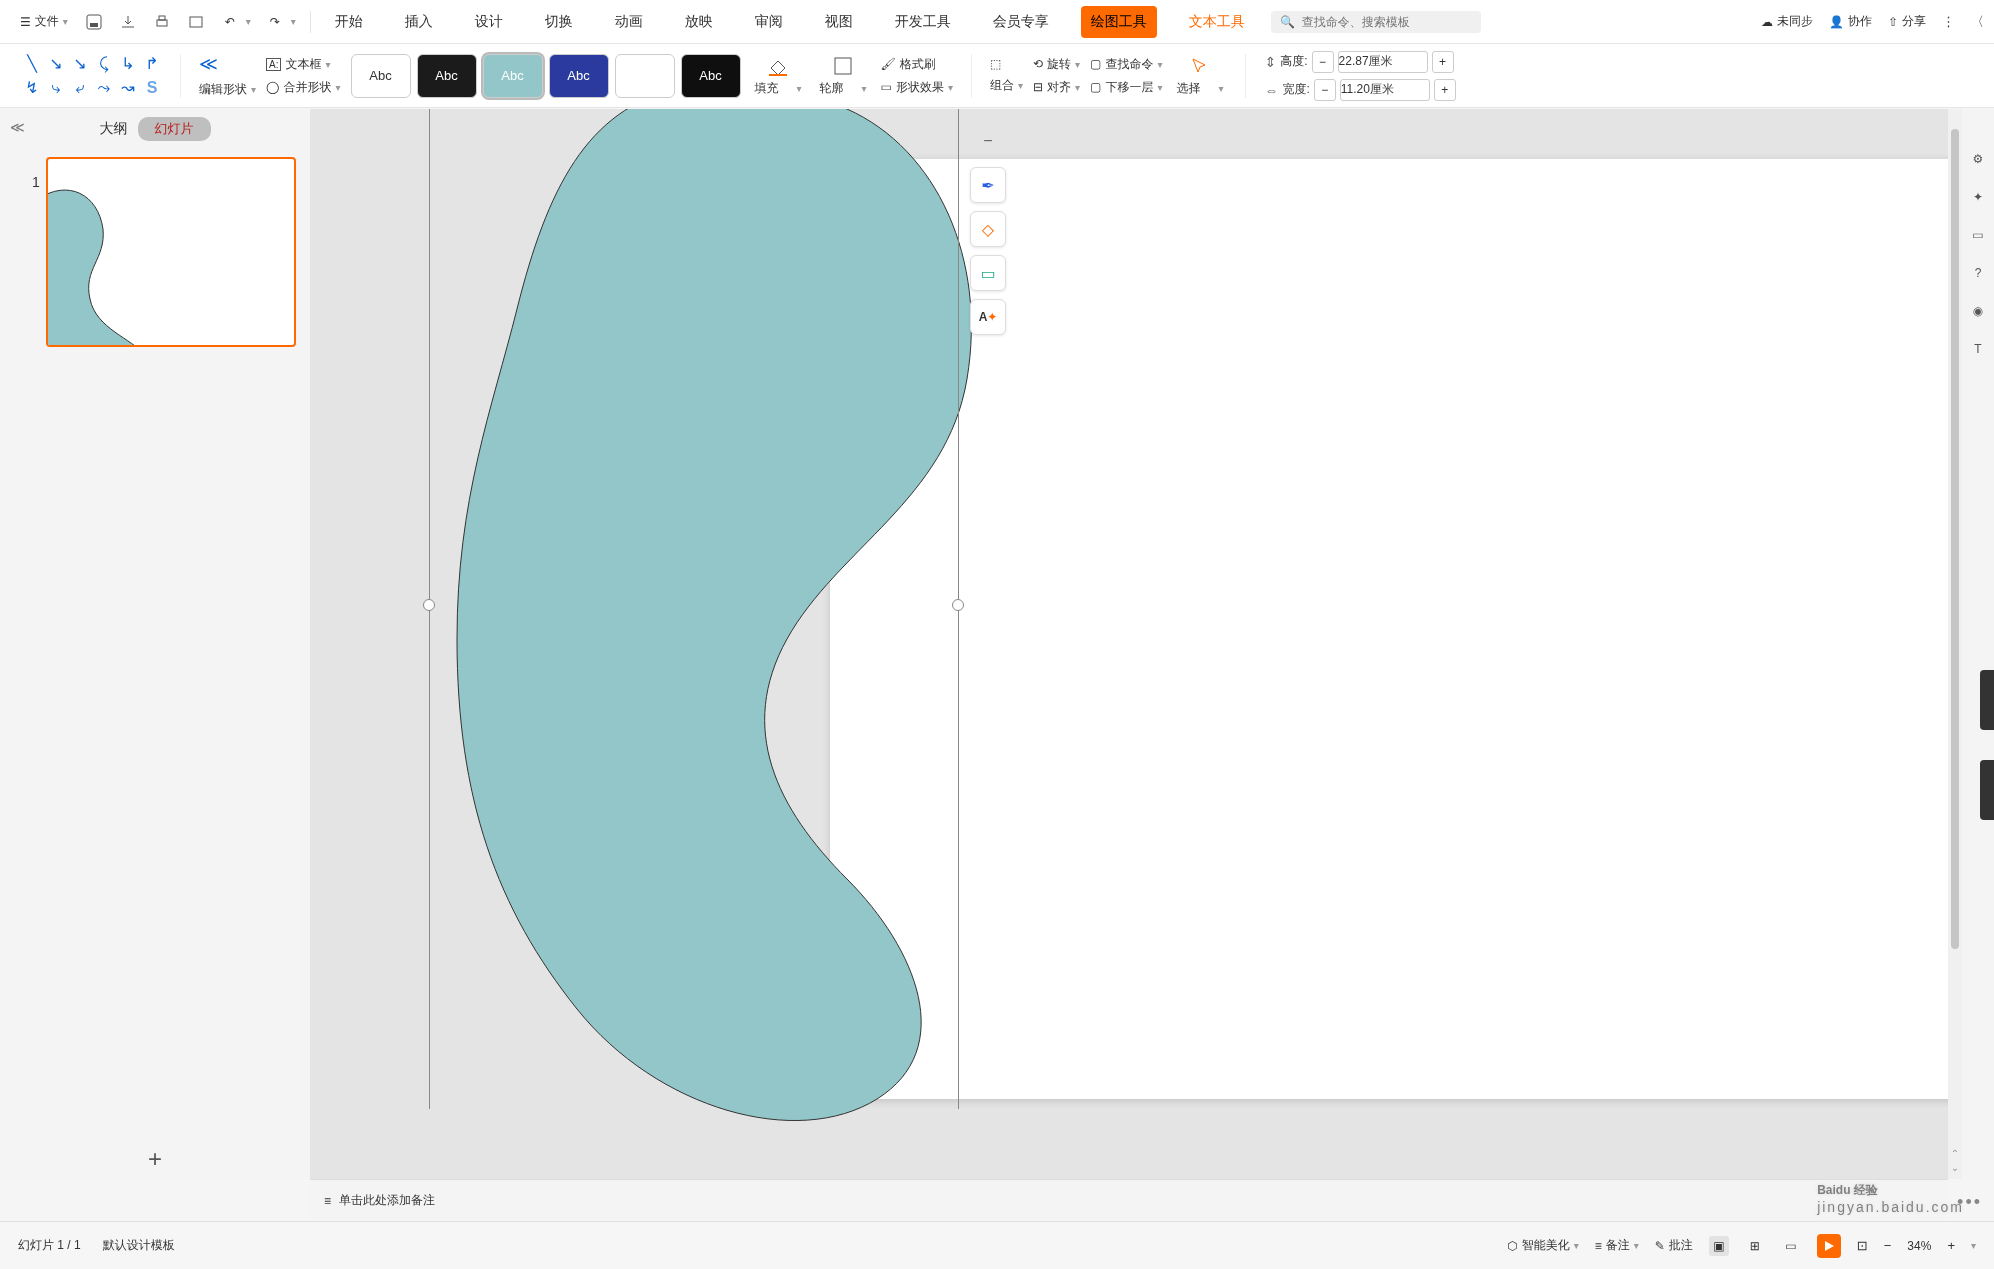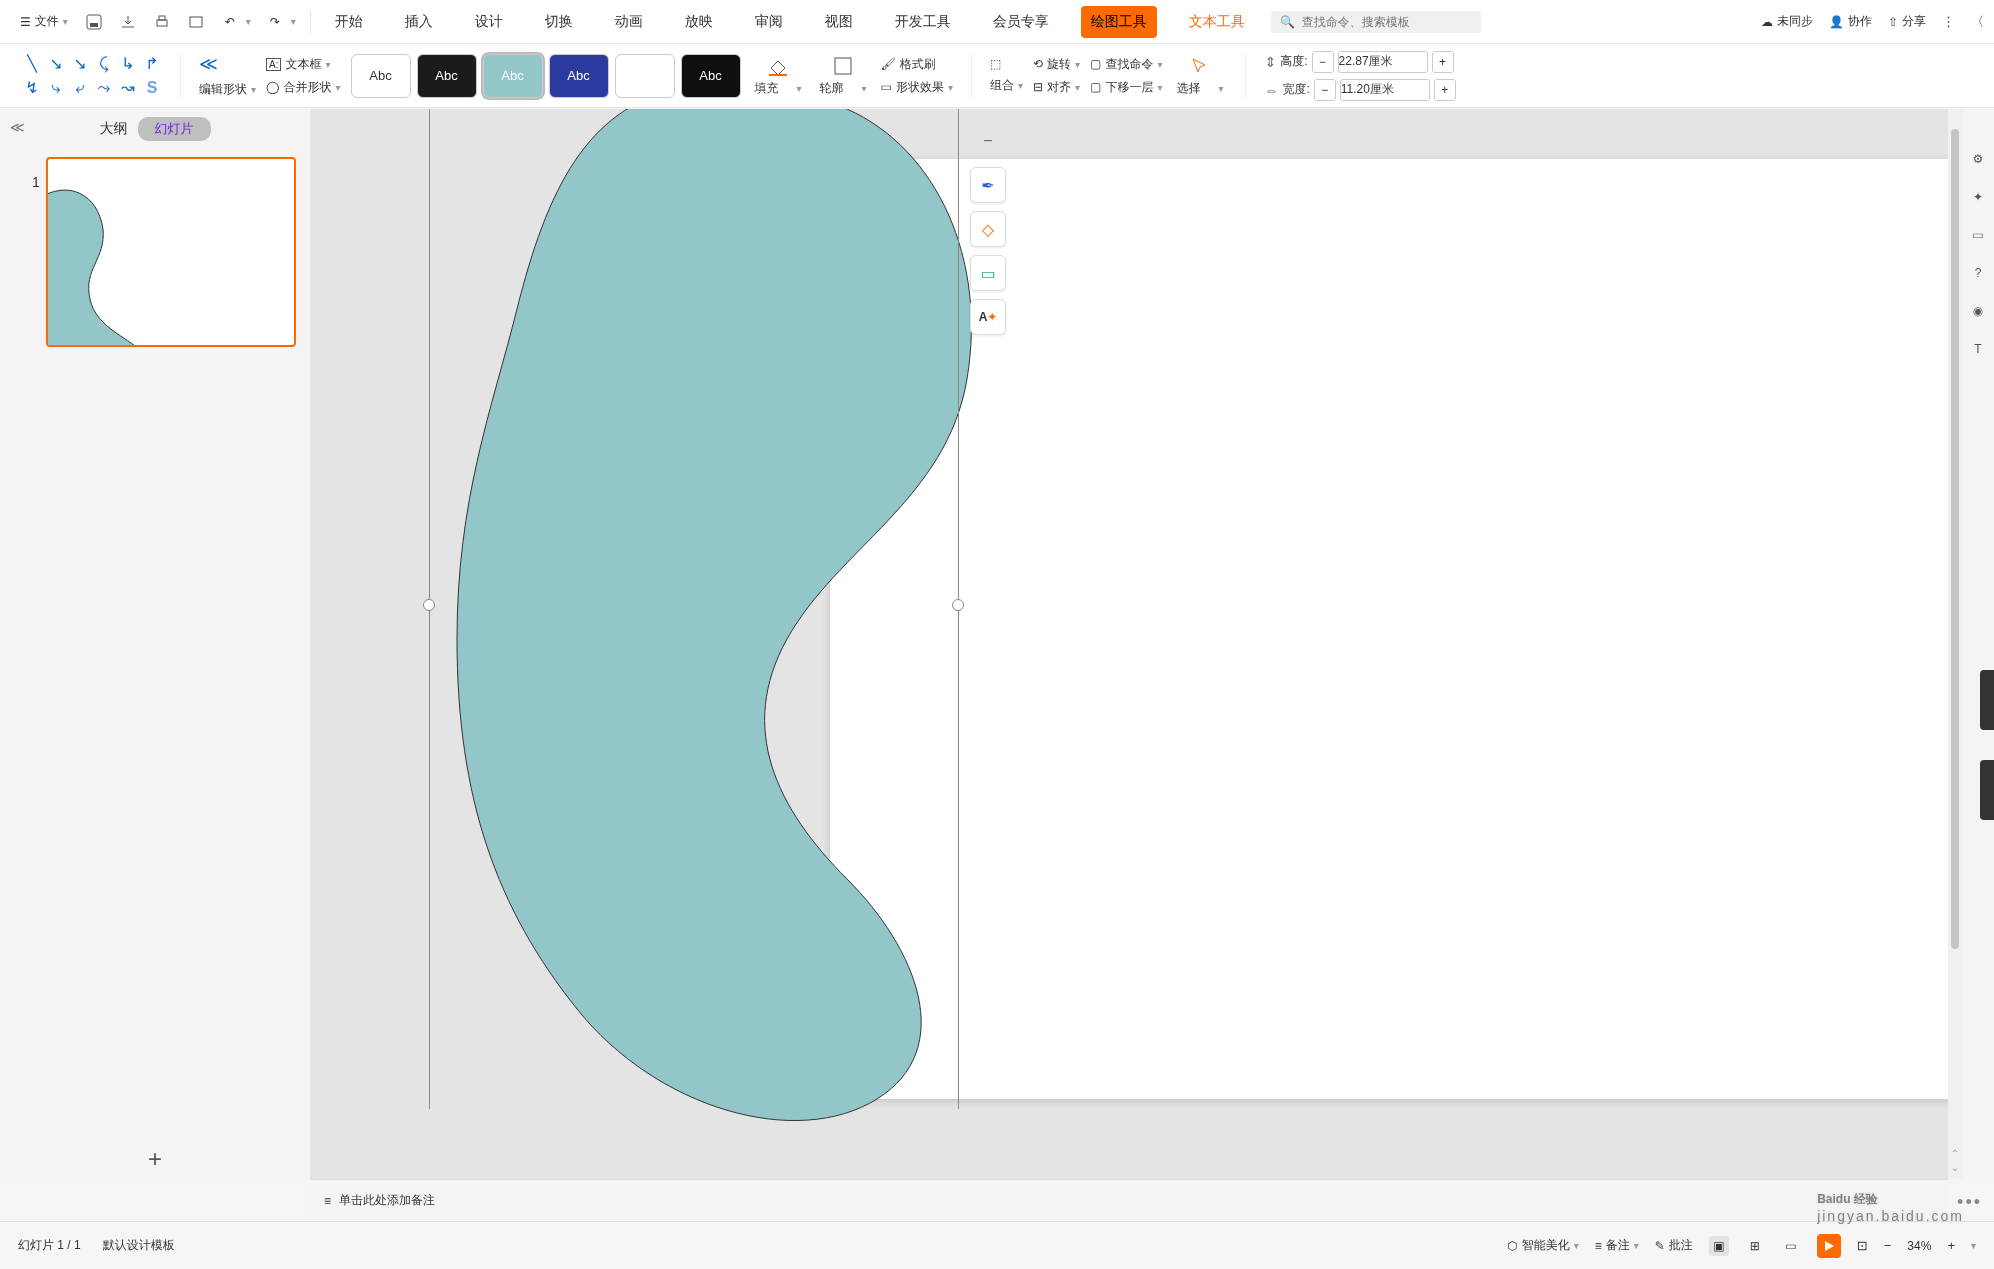--- a/index.html
+++ b/index.html
@@ -34,21 +34,21 @@
 .preset.dark{background:#0f0f0f}
 .ribbon-btn{display:flex;flex-direction:column;align-items:center;gap:2px;font-size:13px;cursor:pointer;padding:0 4px}
 .ribbon-btn .ico{width:28px;height:24px;display:flex;align-items:center;justify-content:center}
 .ribbon-btn .lab{display:flex;align-items:center;gap:18px}
 .dim-row{display:flex;align-items:center;gap:4px}
 .dim-input{width:90px;height:22px;border:1px solid #ccc;border-radius:3px;font-size:12px}
 .spin{width:22px;height:22px;border:1px solid #ccc;display:flex;align-items:center;justify-content:center;border-radius:3px;cursor:pointer}
 .workspace{position:absolute;top:109px;left:0;right:32px;bottom:90px;display:flex}
 .slide-panel{width:310px;background:#f4f4f4;position:relative}
 .panel-head{display:flex;align-items:center;justify-content:center;gap:10px;padding:8px 0}
-.pill{background:#bfbfbf;color:#6d28d9;padding:3px 17px;border-radius:10px;font-size:13px}
+.pill{background:#bfbfbf;color:#b91c1c;padding:3px 17px;border-radius:10px;font-size:13px}
 .panel-head .txt{font-size:14px}
 .thumb{margin:8px 0 0 46px;width:250px;height:190px;border:2px solid #ff6a00;border-radius:4px;background:#fff;position:relative;overflow:hidden}
 .thumb-num{position:absolute;left:32px;top:20px;color:#333;font-size:14px}
 .add-slide{position:absolute;bottom:6px;left:50%;transform:translateX(-50%);font-size:24px;color:#555;cursor:pointer}
 .collapse{position:absolute;left:10px;top:10px;font-size:14px;color:#777}
 .canvas-wrap{flex:1;background:#e4e4e4;position:relative;overflow:hidden}
 .slide-big{position:absolute;left:520px;top:50px;width:1205px;height:940px;background:#fff;box-shadow:0 2px 8px rgba(0,0,0,.15)}
 .blob-big{position:absolute;left:117px;top:-30px;pointer-events:none}
 .sel-line{position:absolute;background:#888}
 .sel-v{width:1px;height:1030px;top:-30px}
@@ -61,21 +61,21 @@
 .scroll-v{position:absolute;right:32px;top:109px;width:14px;bottom:90px;background:#f0f0f0}
 .scroll-v .sthumb{width:8px;background:#c5c5c5;border-radius:4px;margin:2px auto}
 .notes-bar{position:absolute;left:310px;right:46px;bottom:48px;height:42px;background:#f4f4f4;border-top:1px solid #ddd;display:flex;align-items:center;padding:0 14px;color:#888;font-size:14px;gap:8px}
 .statusbar{position:absolute;left:0;right:0;bottom:0;height:48px;background:#f6f6f6;border-top:1px solid #e0e0e0;display:flex;align-items:center;padding:0 18px}
 .statusbar .left{display:flex;gap:22px;font-size:13px}
 .statusbar .right{margin-left:auto;display:flex;align-items:center;gap:16px}
 .status-btn{display:flex;align-items:center;gap:4px;font-size:13px;cursor:pointer}
 .view-ico{width:20px;height:20px;display:flex;align-items:center;justify-content:center;border:1px solid transparent;border-radius:3px}
 .view-ico.active{background:#e3e3e3}
 .play-btn{width:24px;height:24px;background:#ff6a00;border-radius:4px;display:flex;align-items:center;justify-content:center;color:#fff}
-.watermark{position:absolute;right:30px;bottom:45px;pointer-events:none;color:#fff;opacity:.6;font-size:40px;font-weight:700;text-shadow:0 0 4px rgba(0,0,0,.2)}
+.watermark{position:absolute;right:30px;bottom:54px;pointer-events:none;color:#fff;opacity:.6;font-size:40px;font-weight:700;text-shadow:0 0 4px rgba(0,0,0,.2)}
 .watermark .sm{font-size:14px;font-weight:400;letter-spacing:2px}
 .side-tab{position:absolute;right:0;width:14px;height:60px;background:#333;border-radius:4px 0 0 4px}
 .chev{font-size:10px;color:#999}
 .c-dots{position:absolute;right:12px;bottom:56px;font-size:18px;color:#888;letter-spacing:2px}
 .ham{display:inline-block;margin-right:4px}
 .sicon{font-size:14px;color:#666}
 </style>
 </head>
 <body>
 

